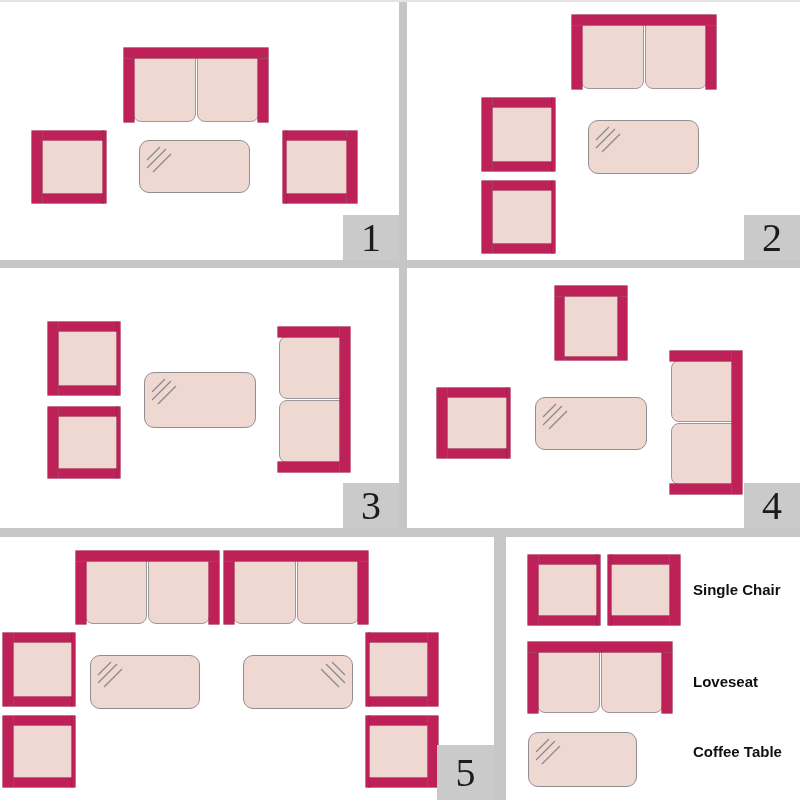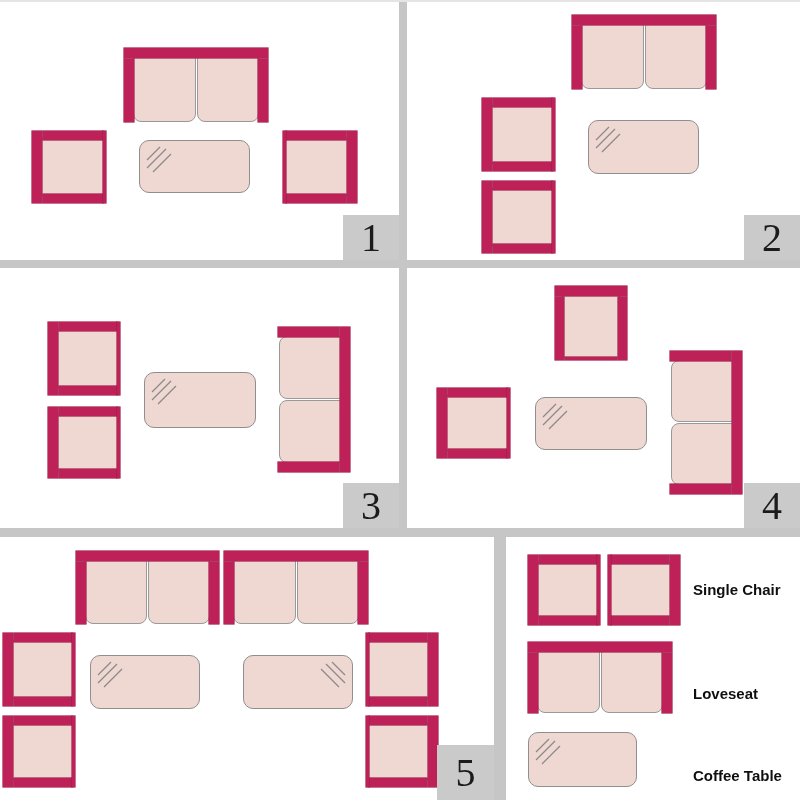--- a/index.html
+++ b/index.html
@@ -38,22 +38,22 @@
   .badge{position:absolute;right:0;bottom:0;width:56px;height:45px;
          background:var(--badge,#CACACA);display:flex;align-items:center;justify-content:center}
   .badge.tall{width:57px;height:55px}
   .badge span{font-family:"Liberation Serif",serif;font-size:40px;line-height:1;
          color:var(--badge-text,#1B1B1B)}
 
   
   .legend-label{position:absolute;left:187px;transform:translateY(-50%);
          font-weight:bold;font-size:15px;color:var(--label,#0F0F0F);white-space:nowrap}
   #legend-label-0{top:52px}
-  #legend-label-1{top:156px}
-  #legend-label-2{top:238px}
+  #legend-label-1{top:144px}
+  #legend-label-2{top:214px}
 </style>
 </head>
 <body>
 
 <div class="canvas">
 
   <div class="panel" id="panel-0">
 
   <div class="furn" style="left: 124px; top: 48px; width: 144px; height: 74px;">
         <div class="cushion" style="left: 9px; top: 8px; bottom: 0px; width: 60.5px; border-radius: 3px 3px 8px 8px;"></div>

